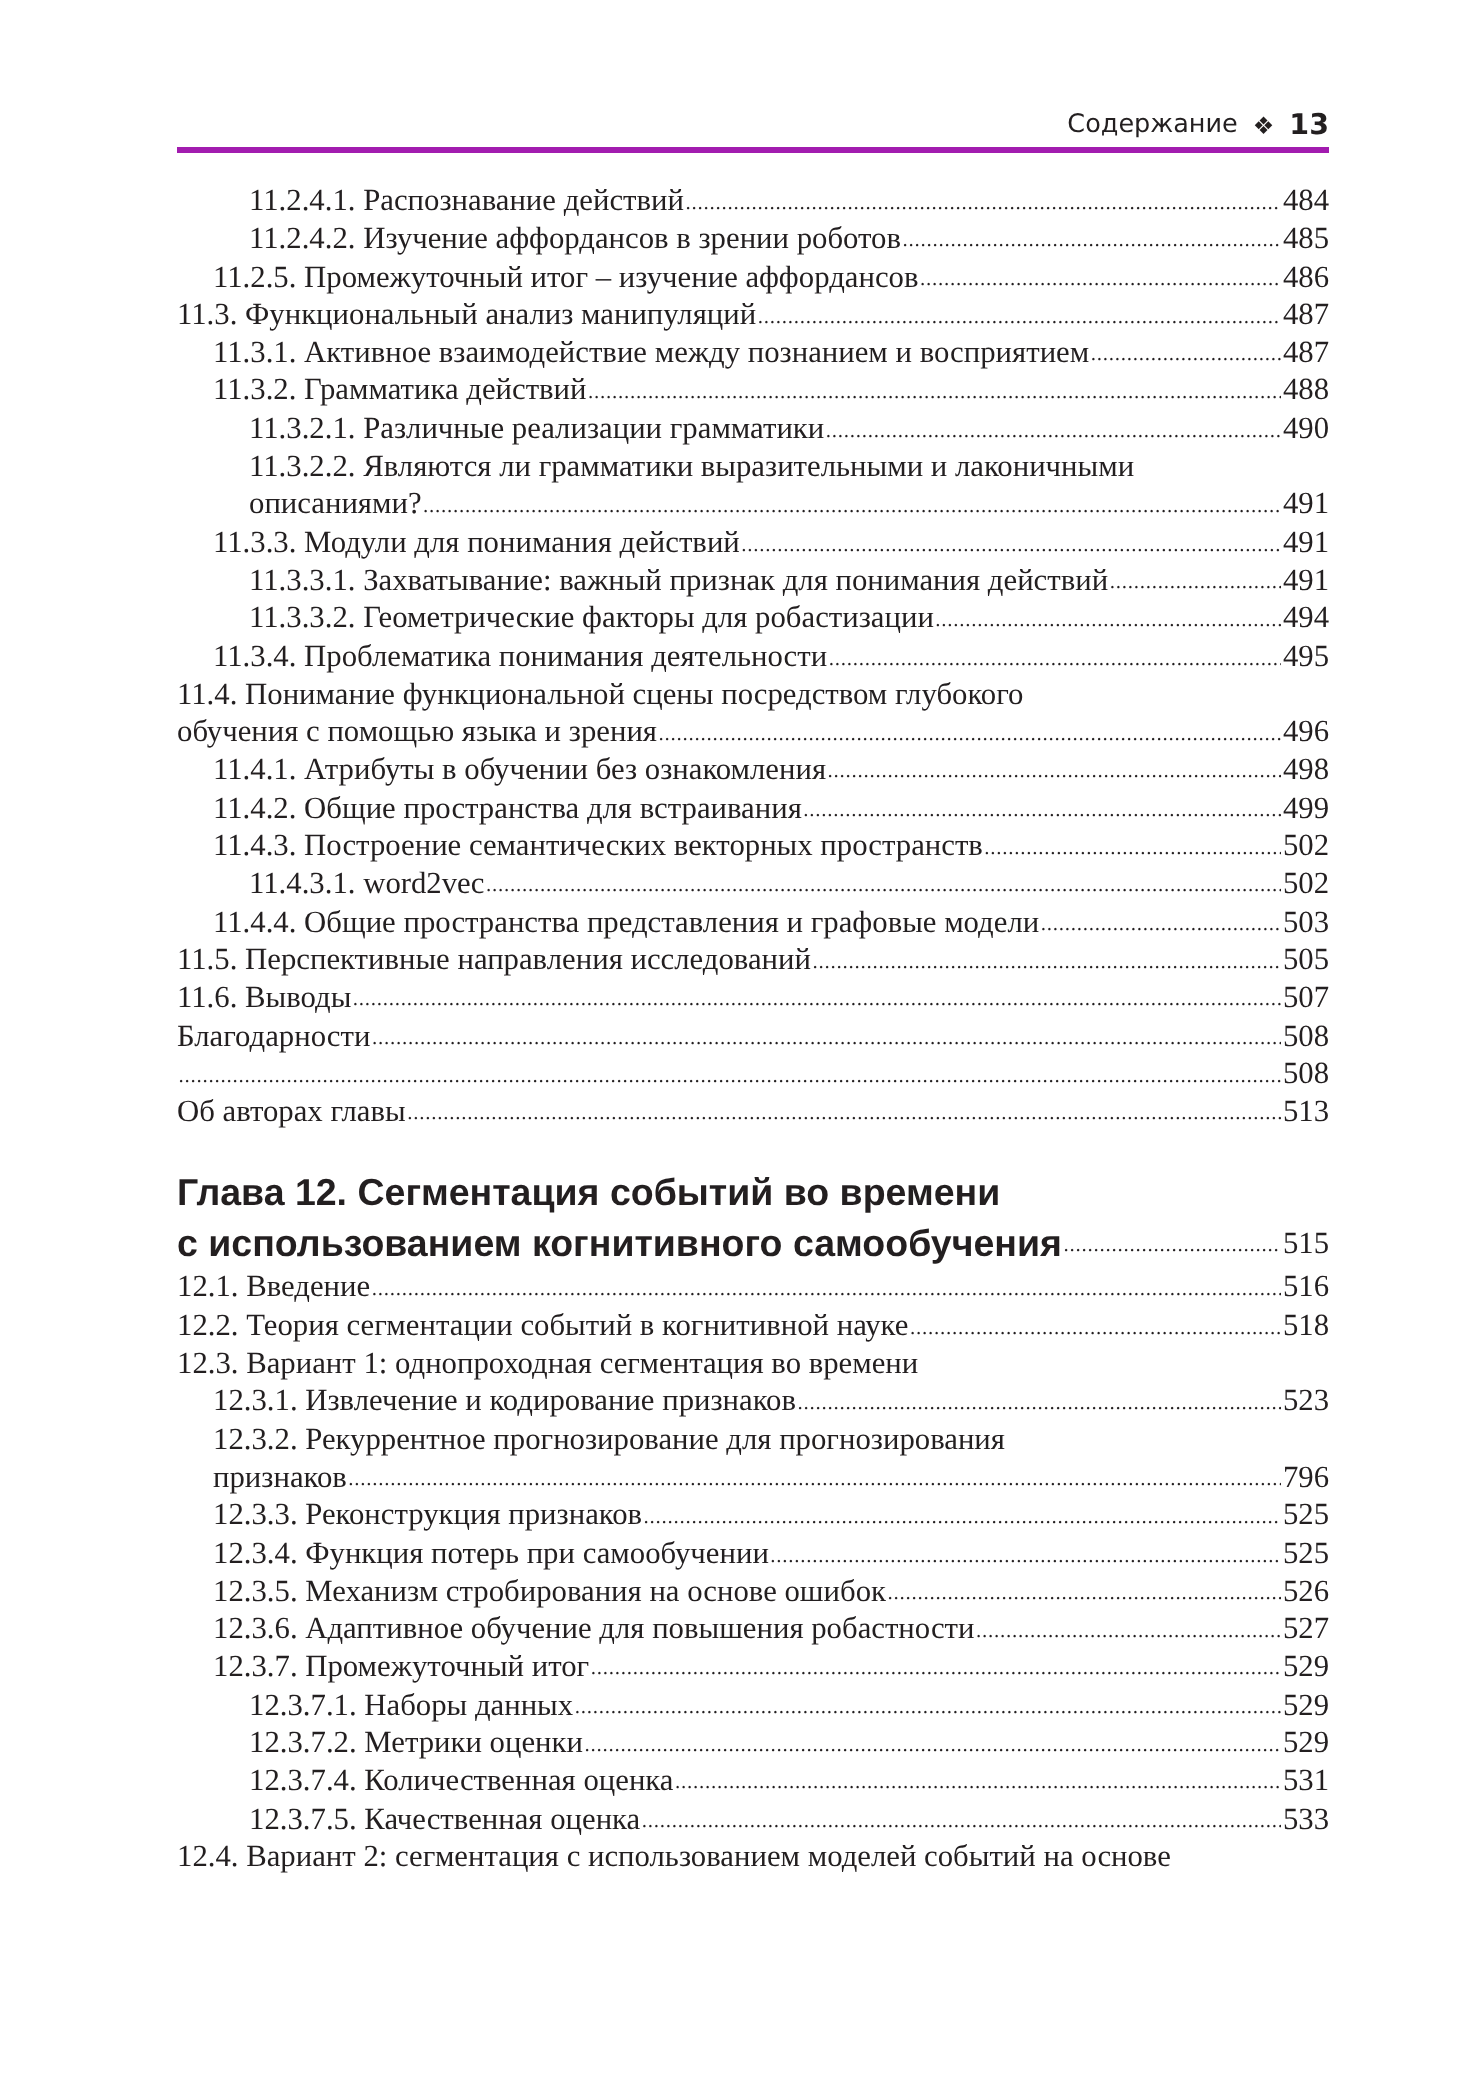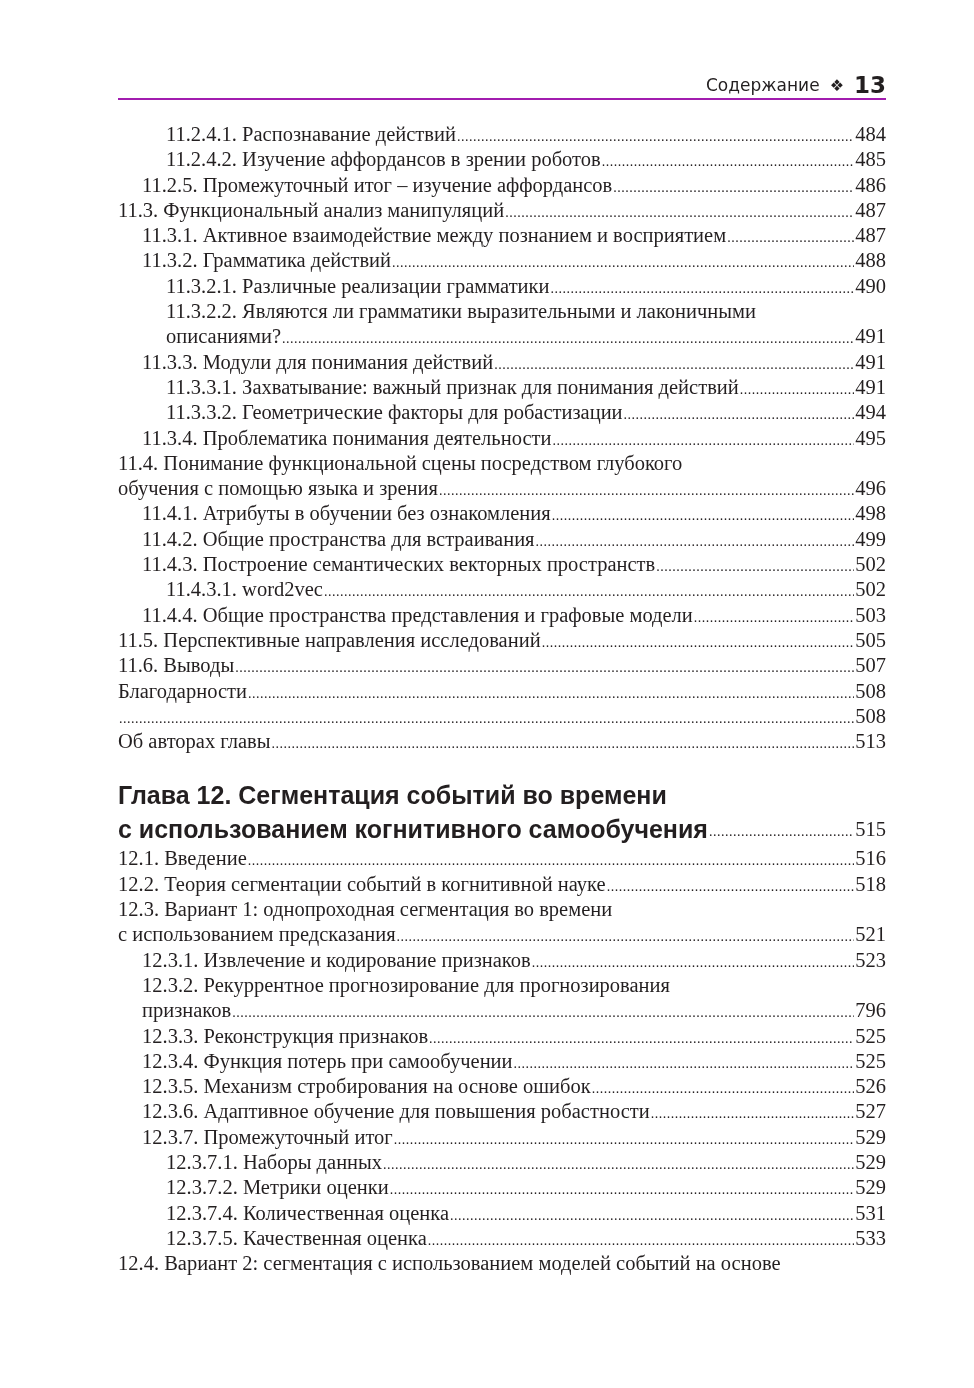--- a/index.html
+++ b/index.html
@@ -1,28 +1,28 @@
 <!DOCTYPE html>
 <html><head>
   <meta charset="utf-8">
   <style>
     html, body { margin: 0; padding: 0; background: #ffffff; }
     body { width: 974px; height: 1388px; position: relative; overflow: hidden; color: #231f20; }
     .header {
       position: absolute; left: 118px; top: 70px; width: 768px; height: 28px;
-      border-bottom: 2px solid #a21caf;
+      border-bottom: 4px solid #a21caf;
       font-family: "DejaVu Sans", sans-serif;
     }
     .header-inner { position: absolute; right: 0; top: 2px; display: flex; align-items: center; gap: 10px; }
     .header-title { font-size: 17px; color: #231f20; }
     .header-orn { font-size: 16px; color: #231f20; }
-    .header-page { font-size: 23px; font-weight: bold; color: #231f20; }
+    .header-page { font-size: 19px; font-weight: bold; color: #231f20; }
 
     .toc { position: absolute; left: 118px; top: 122px; width: 768px; font-family: "Liberation Serif", serif; font-size: 20.5px; }
-    .row { display: flex; align-items: flex-start; height: 25.3px; line-height: 25.3px; white-space: nowrap; }
+    .row { display: flex; align-items: center; height: 25.3px; line-height: 25.3px; white-space: nowrap; }
     .row .t { flex: 0 0 auto; }
     .row .dots { flex: 1 1 auto; overflow: hidden; margin: 0 1px; }
     .row .dots::after { content: "........................................................................................................................................................................................................................................"; letter-spacing: 0.5px; font-size: 14px; }
     .row .p { flex: 0 0 auto; }
     .l1 { padding-left: 0; }
     .l2 { padding-left: 24px; }
     .l3 { padding-left: 48px; }
 
     .chapter { margin-top: 24px; font-family: "Liberation Sans", sans-serif; font-weight: bold; font-size: 25px; }
     .chapter .row { height: 34px; line-height: 34px; }
@@ -179,25 +179,20 @@
         <span class="p">516</span>
       </div>
       <div class="row l1">
         <span class="t">12.2. Теория сегментации событий в когнитивной науке</span>
         <span class="dots"></span>
         <span class="p">518</span>
       </div>
       <div class="row l1">
         <span class="t">12.3. Вариант 1: однопроходная сегментация во времени</span>
       </div>
-      <div class="row l1">
-        <span class="t">с использованием предсказания</span>
-        <span class="dots"></span>
-        <span class="p">521</span>
-      </div>
       <div class="row l2">
         <span class="t">12.3.1. Извлечение и кодирование признаков</span>
         <span class="dots"></span>
         <span class="p">523</span>
       </div>
       <div class="row l2">
         <span class="t">12.3.2. Рекуррентное прогнозирование для прогнозирования</span>
       </div>
       <div class="row l2">
         <span class="t">признаков</span>

